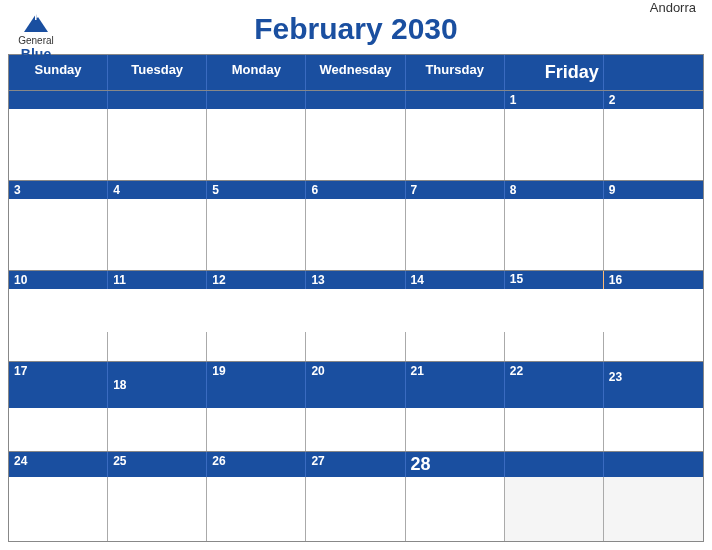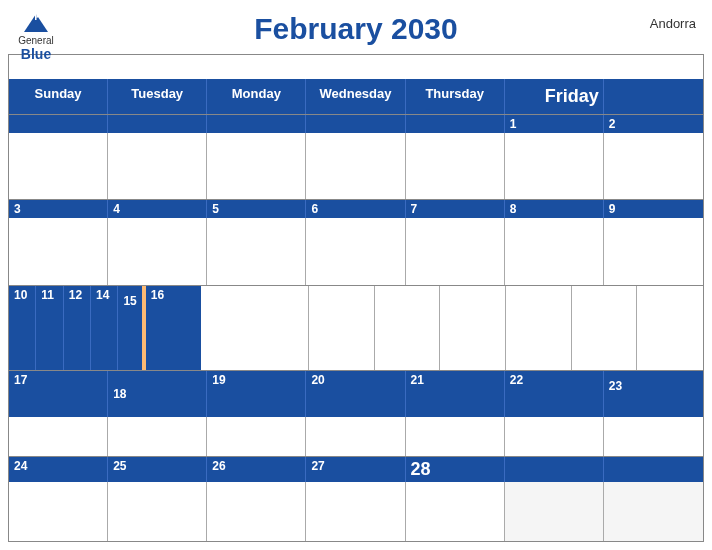--- a/index.html
+++ b/index.html
@@ -33,26 +33,26 @@
 
         <rect x="19" y="4" width="1.5" height="8" fill="white"></rect>
         <polygon points="20.5,4 27,7 20.5,10" fill="white"></polygon>
       </svg>
       <span style="font-size:10px;color:#333;line-height:1;">General</span>
       <span style="font-size:14px;font-weight:bold;color:#1a4fa0;line-height:1.2;">Blue</span>
     </div>
 
     <h1 style="font-size:30px;font-weight:bold;color:#1a4fa0;text-align:center;">February 2030</h1>
 
-    <span style="position:absolute;right:16px;top:16px;font-size:13px;color:#333;">Andorra</span>
+    <span style="position:absolute;right:16px;top:0;font-size:13px;color:#333;">Andorra</span>
   </div>
 
   <div style="flex:1;display:flex;flex-direction:column;border:1.5px solid #888;margin:0 8px 8px;">
 
-    <div style="display:grid;grid-template-columns:repeat(7,1fr);background:#1a4fa0;margin-top:24px;">
+    <div style="display:grid;grid-template-columns:repeat(7,1fr);background:#1a4fa0;">
       <div style="color:#fff;text-align:center;padding:7px 4px;font-size:13px;font-weight:bold;border-right:1px solid #3a6bc0;">Sunday</div>
       <div style="color:#fff;text-align:center;padding:7px 4px;font-size:13px;font-weight:bold;border-right:1px solid #3a6bc0;">Tuesday</div>
       <div style="color:#fff;text-align:center;padding:7px 4px;font-size:13px;font-weight:bold;border-right:1px solid #3a6bc0;">Monday</div>
       <div style="color:#fff;text-align:center;padding:7px 4px;font-size:13px;font-weight:bold;border-right:1px solid #3a6bc0;">Wednesday</div>
       <div style="color:#fff;text-align:center;padding:7px 4px;font-size:13px;font-weight:bold;border-right:1px solid #3a6bc0;">Thursday</div>
       <div style="color:#fff;text-align:right;padding:7px 4px;font-size:18px;font-weight:bold;border-right:1px solid #3a6bc0;">Friday</div>
     </div>
 
     <div style="flex:1;display:flex;flex-direction:column;">
 
@@ -91,27 +91,28 @@
           <div style="border-right:1px solid #aaa;"></div>
           <div style="border-right:1px solid #aaa;"></div>
           <div style="border-right:1px solid #aaa;"></div>
           <div style="border-right:1px solid #aaa;"></div>
           <div style="border-right:1px solid #aaa;"></div>
           <div style="border-right:1px solid #aaa;"></div>
           <div></div>
         </div>
       </div>
 
-      <div style="display:flex;flex-direction:row;flex:1;border-top:1.5px solid #888;gap:43px;">
+      <div style="display:flex;flex-direction:column;flex:1;border-top:1.5px solid #888;gap:43px;">
         <div style="display:grid;grid-template-columns:repeat(7,1fr);background:#1a4fa0;">
           <div style="color:#fff;font-size:12px;font-weight:bold;padding:2px 5px;border-right:1px solid #3a6bc0;">10</div>
           <div style="color:#fff;font-size:12px;font-weight:bold;padding:2px 5px;border-right:1px solid #3a6bc0;">11</div>
           <div style="color:#fff;font-size:12px;font-weight:bold;padding:2px 5px;border-right:1px solid #3a6bc0;">12</div>
+          <div style="color:#fff;font-size:12px;font-weight:bold;padding:2px 5px;border-right:1px solid #3a6bc0;">13</div>
           <div style="color:#fff;font-size:12px;font-weight:bold;padding:2px 5px;border-right:1px solid #3a6bc0;">14</div>
-          <div style="color:#fff;font-size:12px;font-weight:bold;padding:8px 5px;border-right:4px solid #fdba74;">15</div>
+          <div style="color:#fff;font-size:12px;font-weight:bold;padding:1px 5px;border-right:1px solid #fdba74;">15</div>
           <div style="color:#fff;font-size:12px;font-weight:bold;padding:2px 5px;">16</div>
         </div>
         <div style="flex:1;display:grid;grid-template-columns:repeat(7,1fr);">
           <div style="border-right:1px solid #aaa;"></div>
           <div style="border-right:1px solid #aaa;"></div>
           <div style="border-right:1px solid #aaa;"></div>
           <div style="border-right:1px solid #aaa;"></div>
           <div style="border-right:1px solid #aaa;"></div>
           <div style="border-right:1px solid #aaa;"></div>
           <div></div>

